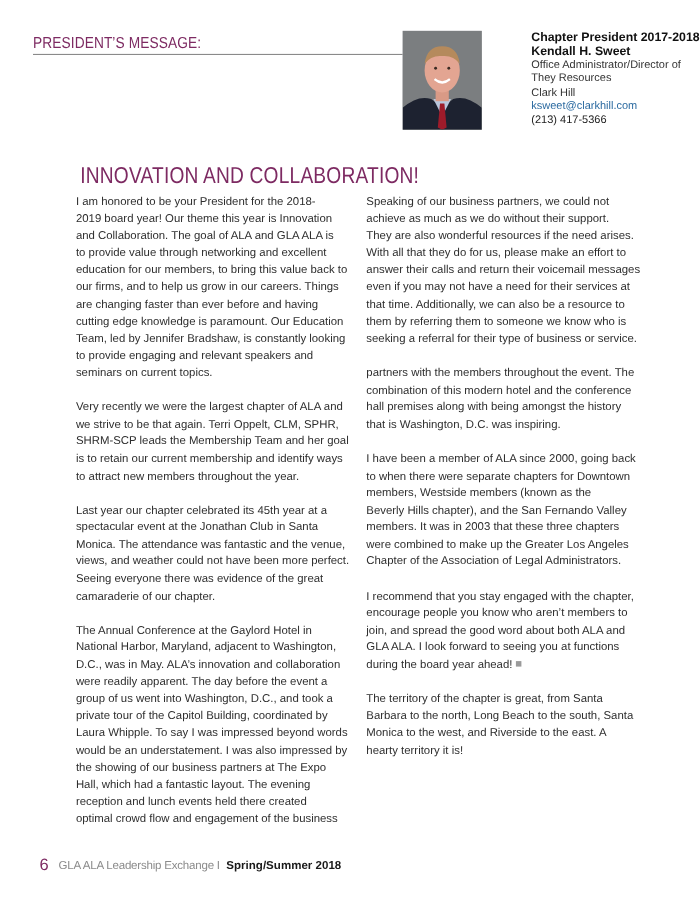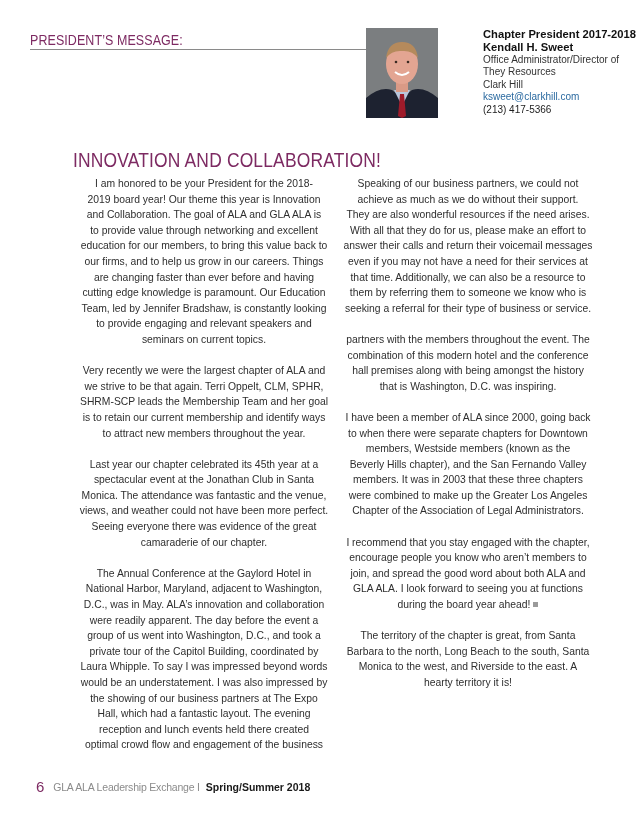--- a/index.html
+++ b/index.html
@@ -31,21 +31,21 @@
   .bio .email { color: #2b6aa0; }
   .headline {
     position: absolute; left: 73px; top: 148px;
     font-size: 21px; color: #7d2a62; font-weight: normal; letter-spacing: 0.2px;
     transform: scaleX(0.83); transform-origin: left top; white-space: nowrap;
   }
   .col {
     position: absolute; top: 176px; width: 270px;
     font-size: 10.35px; line-height: 15.6px; color: #2e2e2e;
   }
-  .col p { margin: 0 0 15.6px 0; white-space: pre-line; text-align: center; }
+  .col p { margin: 0 0 15.6px 0; white-space: pre-line; }
   .col-left { left: 69px; }
   .col-right { left: 333px; }
   .end-mark {
     display: inline-block; width: 5px; height: 5px; background: #9a9a9a; margin-left: 3px;
     vertical-align: 1px;
   }
   .footer {
     position: absolute; left: 36px; top: 778px; white-space: nowrap;
     font-size: 10.5px; color: #8b8b8b;
   }

